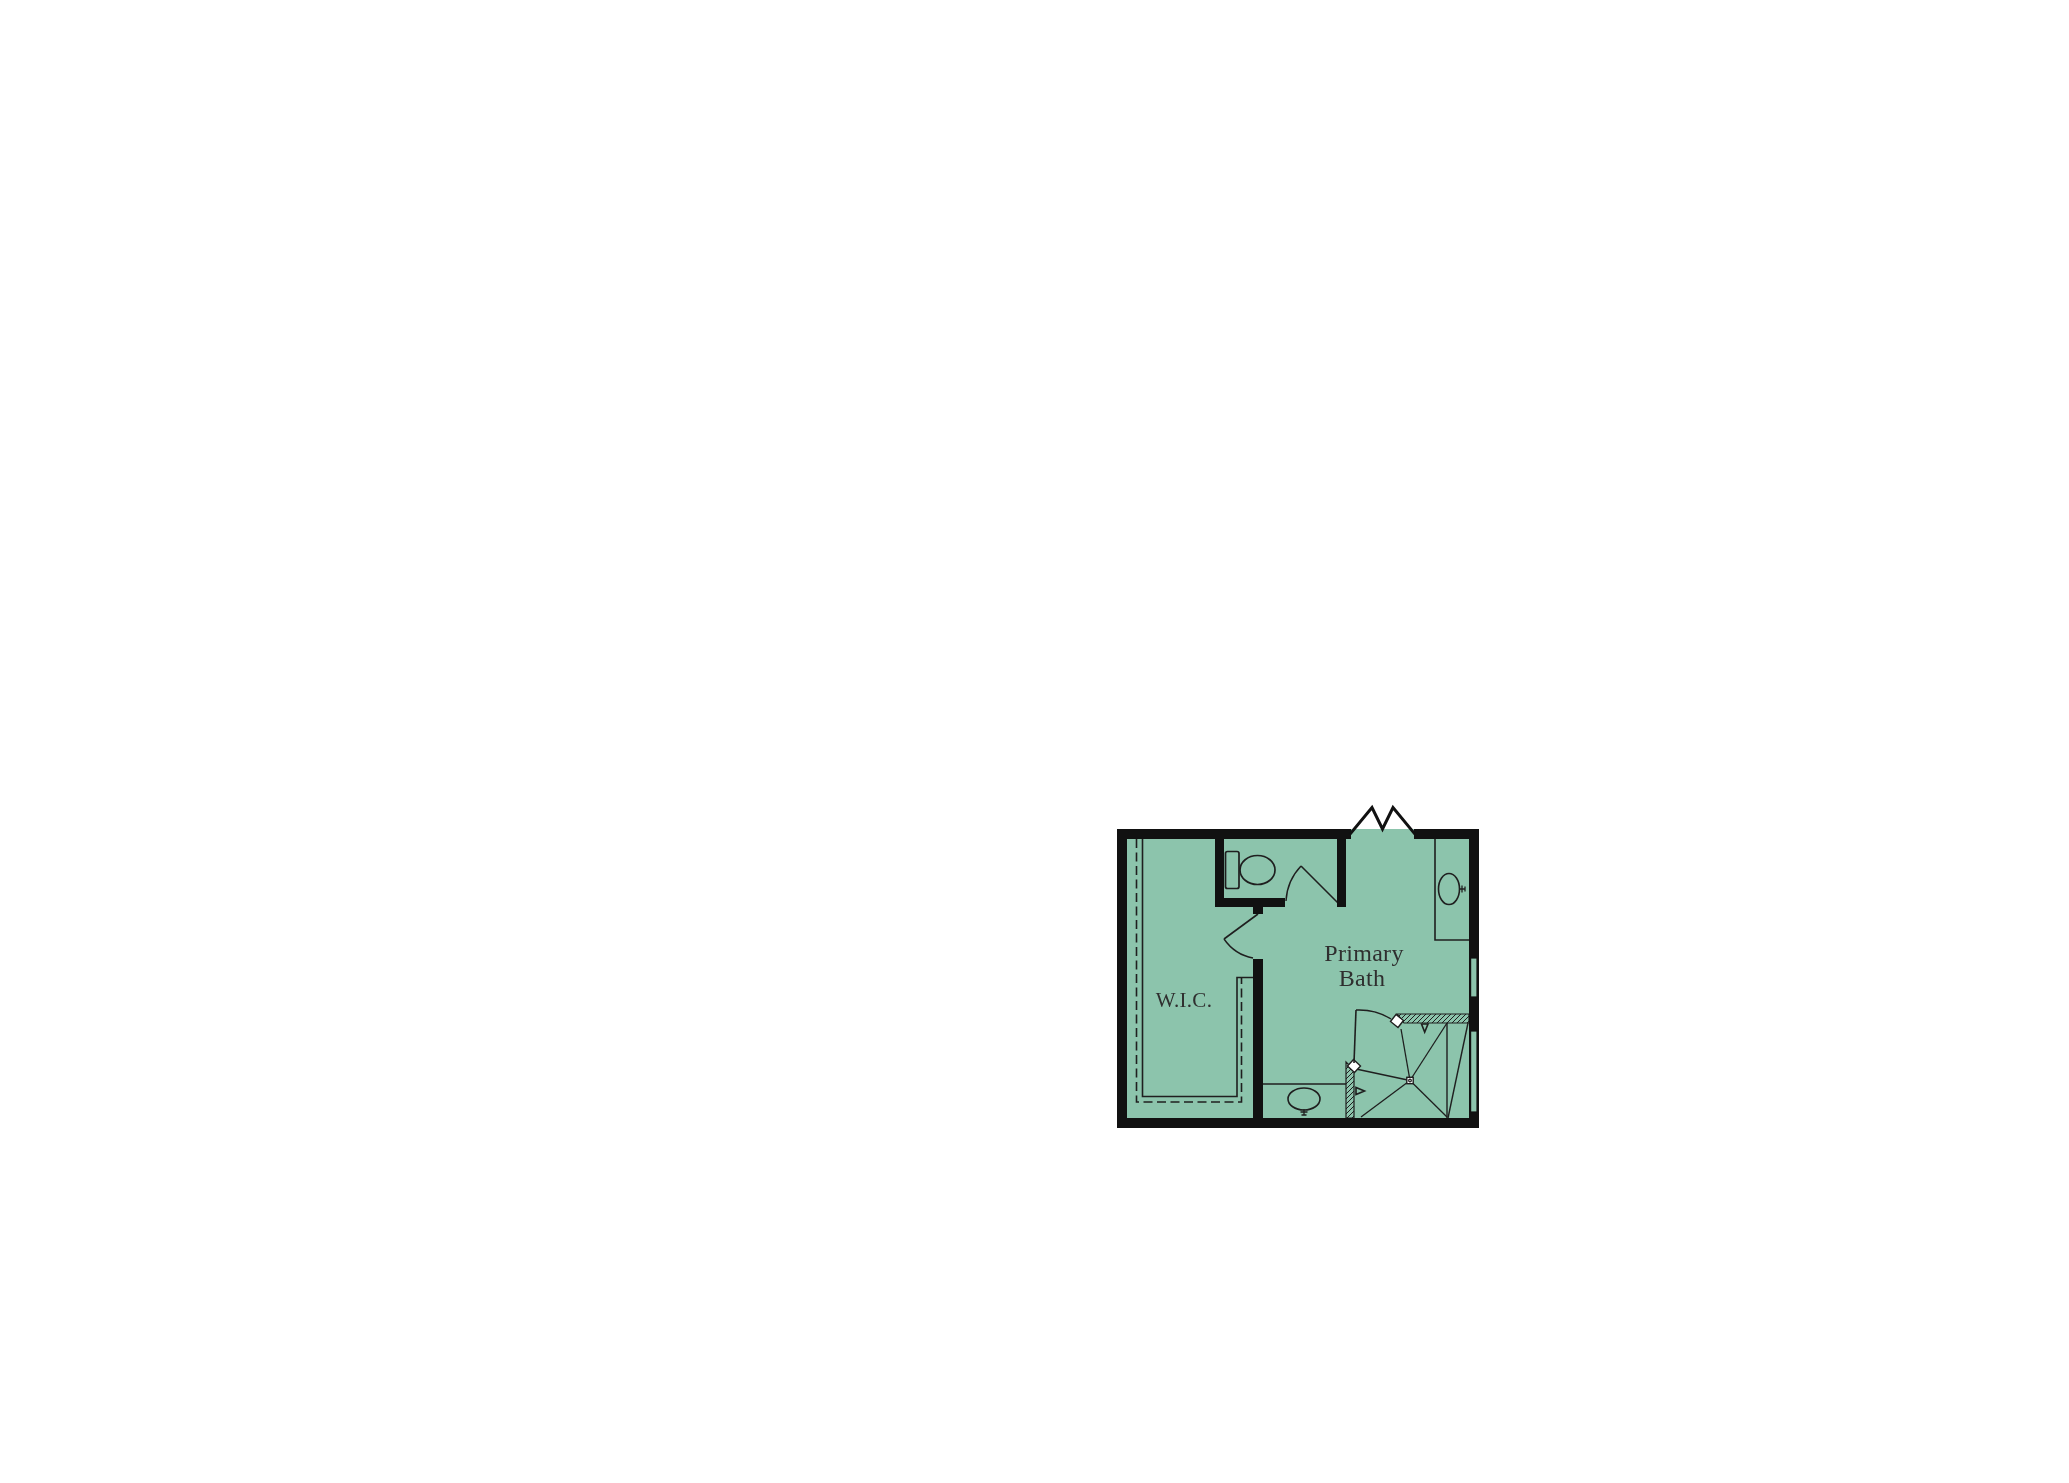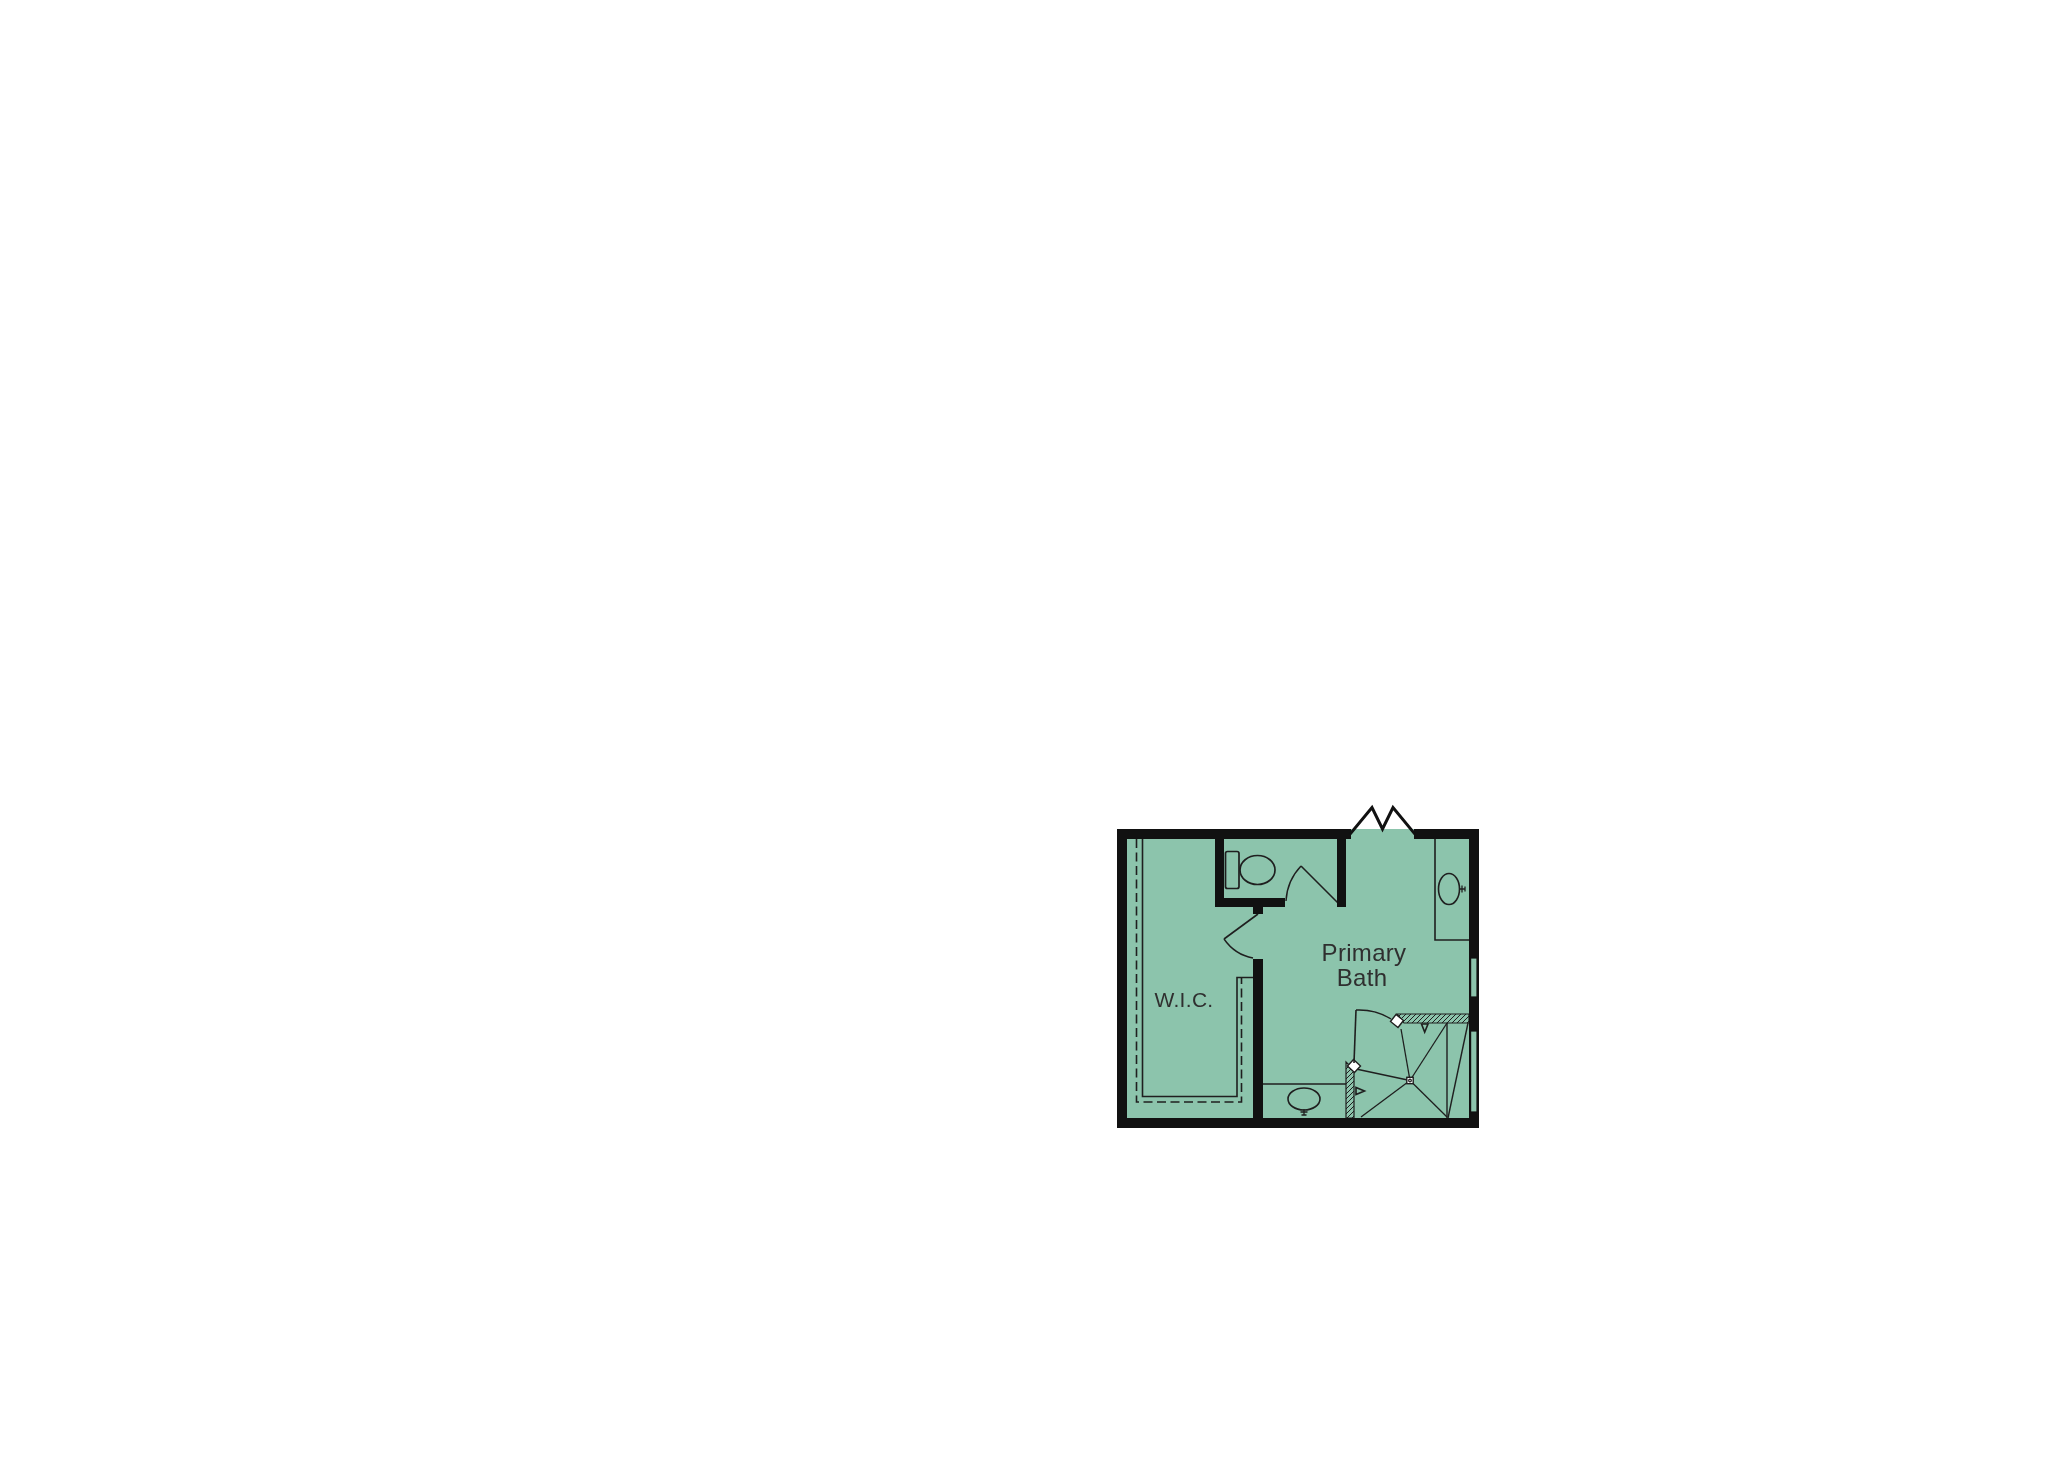--- a/index.html
+++ b/index.html
@@ -4,21 +4,21 @@
 <style>
   :root{
     --floor:#8CC4AC;
     --wall:#111111;
     --line:#1F1F1F;
     --label:#2F2F2F;
     --bg:#FFFFFF;
   }
   html,body{margin:0;padding:0;background:var(--bg);}
   .page{position:relative;width:2069px;height:1483px;background:var(--bg);overflow:hidden;
-        font-family:Liberation Sans, sans-serif;}
+        font-family:Liberation Serif, serif;}
   .plan-svg{position:absolute;left:1100px;top:795px;}
   .wall{fill:var(--wall);stroke:none;}
   .floor{fill:var(--floor);stroke:none;}
   .thin{fill:none;stroke:var(--line);stroke-width:1.6;}
   .thin14{fill:none;stroke:var(--line);stroke-width:1.4;}
   .thin13{fill:none;stroke:var(--line);stroke-width:1.3;}
   .dashedline{fill:none;stroke:var(--line);stroke-width:1.6;stroke-dasharray:9 4.5;}
   .fixture{fill:var(--floor);stroke:var(--line);stroke-width:1.7;}
   .fixture16{fill:var(--floor);stroke:var(--line);stroke-width:1.6;}
   .jamb{fill:#ffffff;stroke:var(--line);stroke-width:1.4;}

